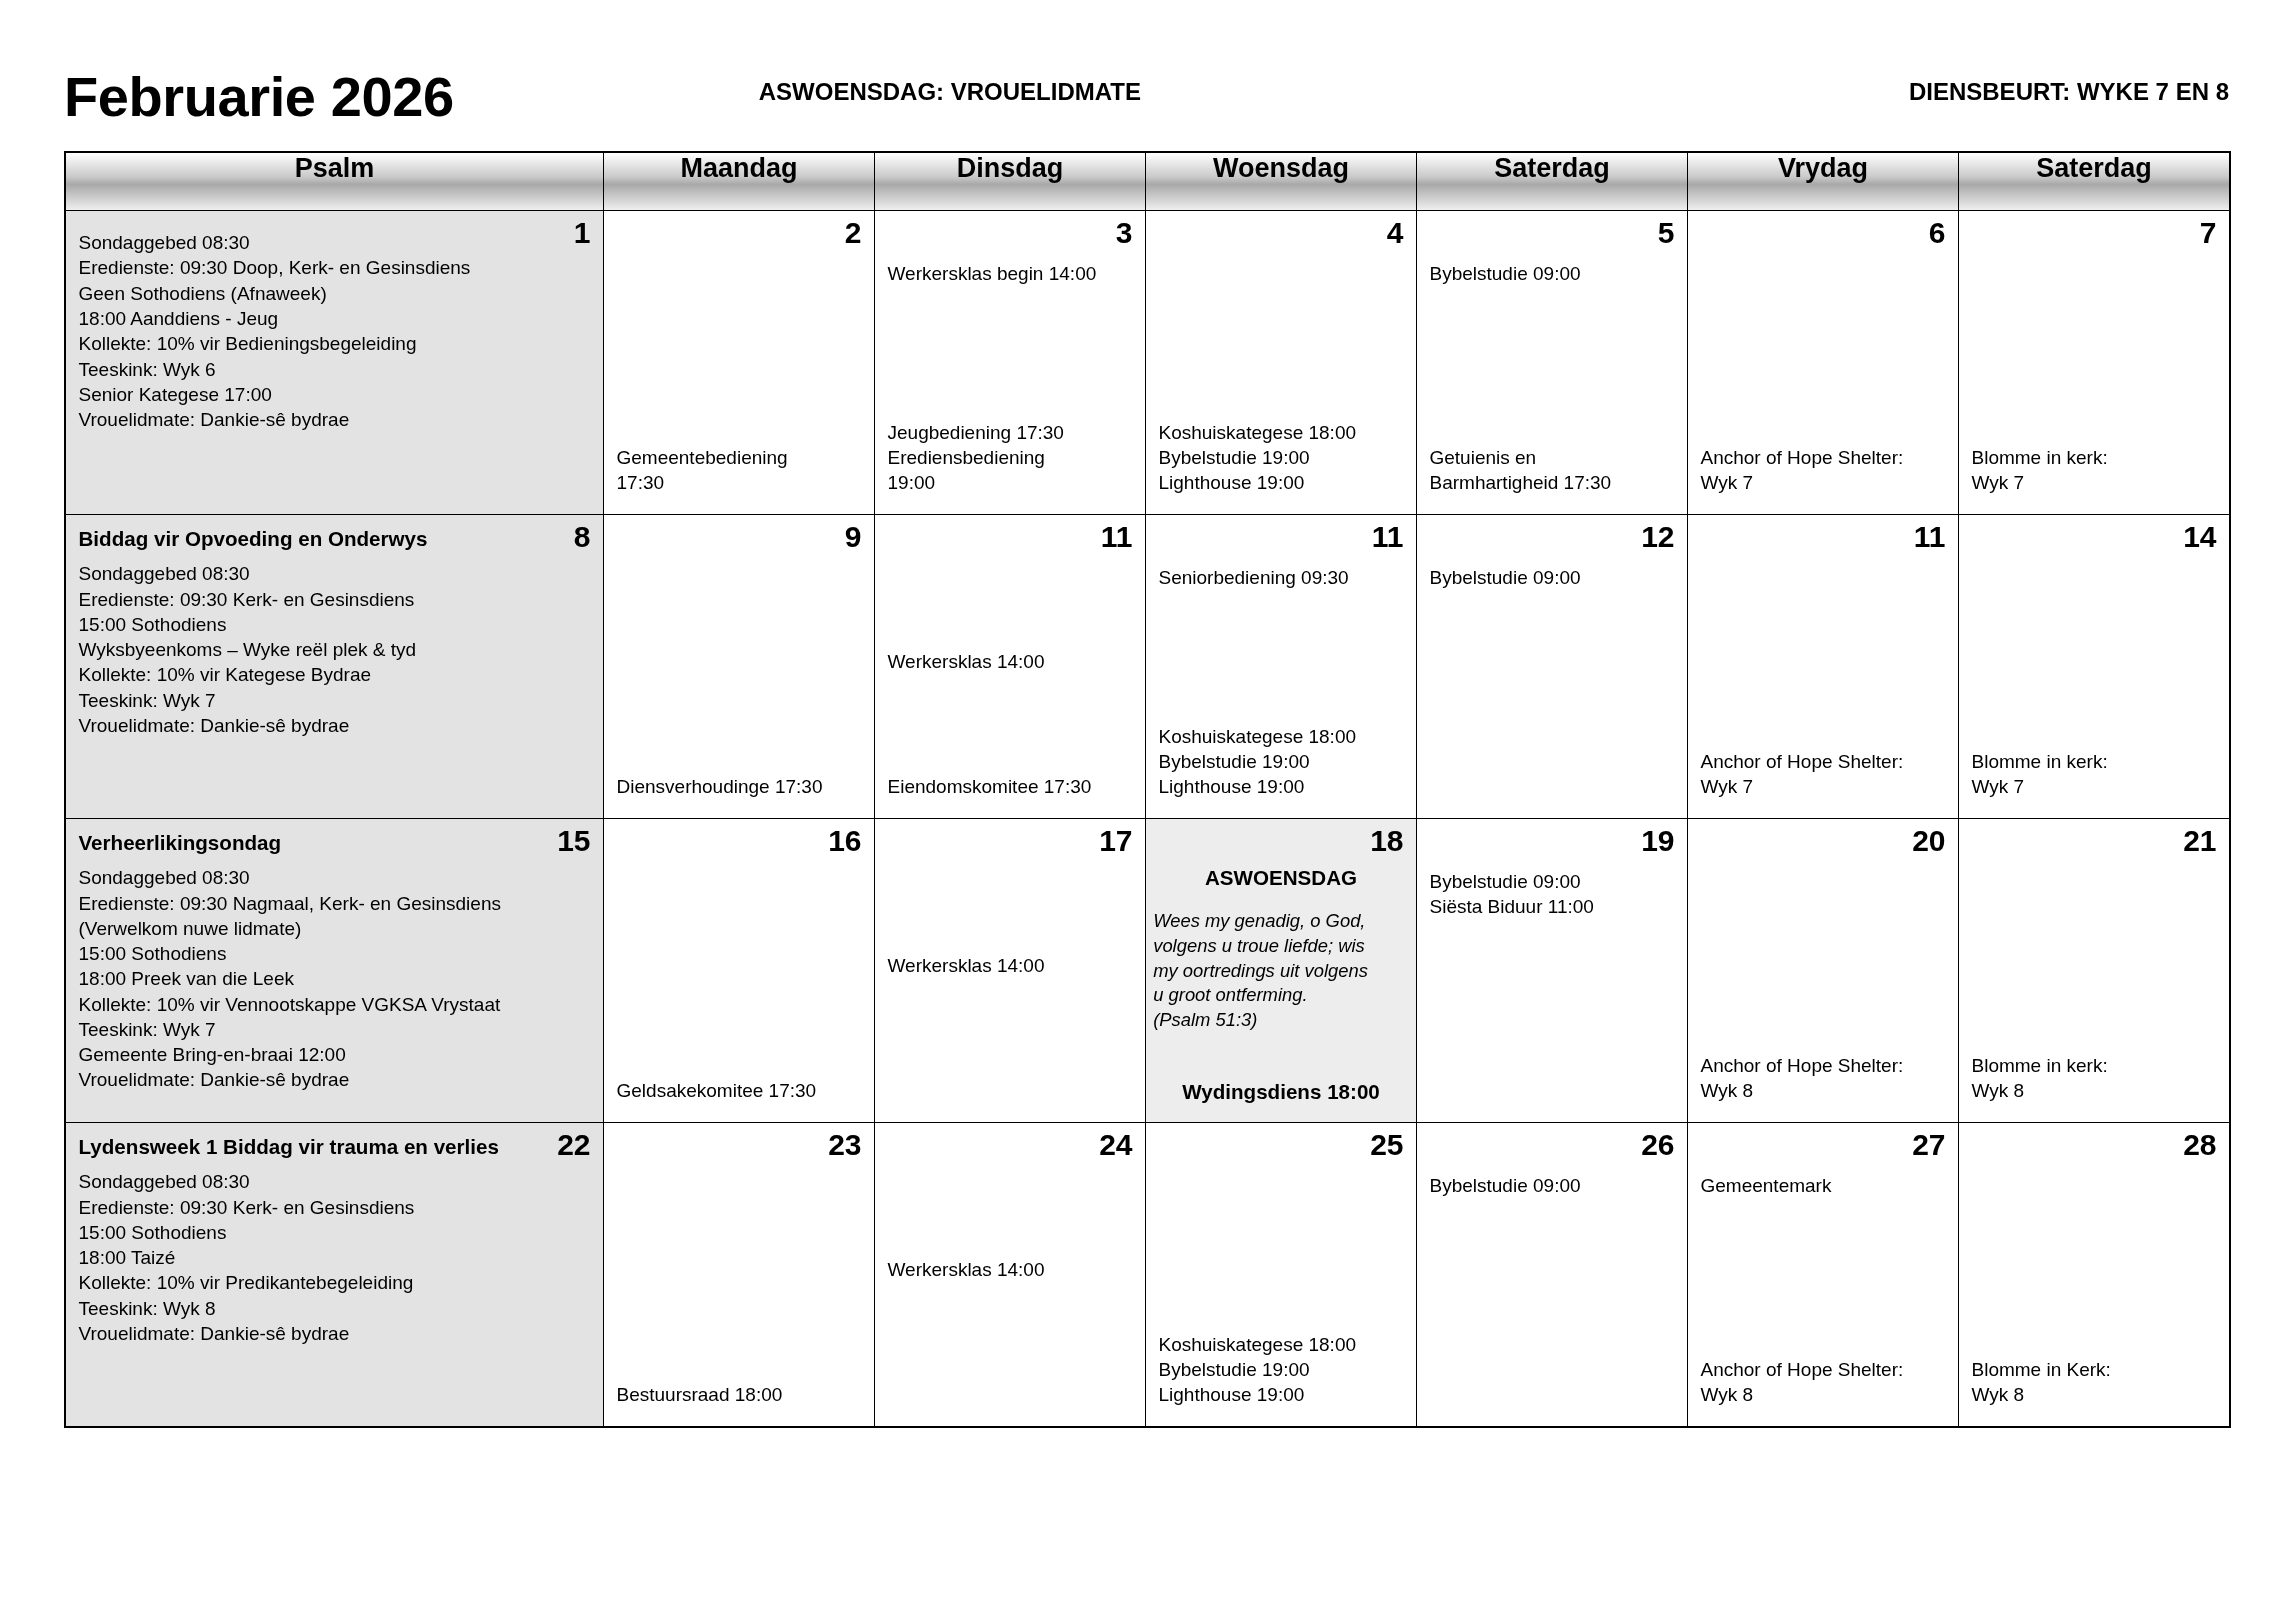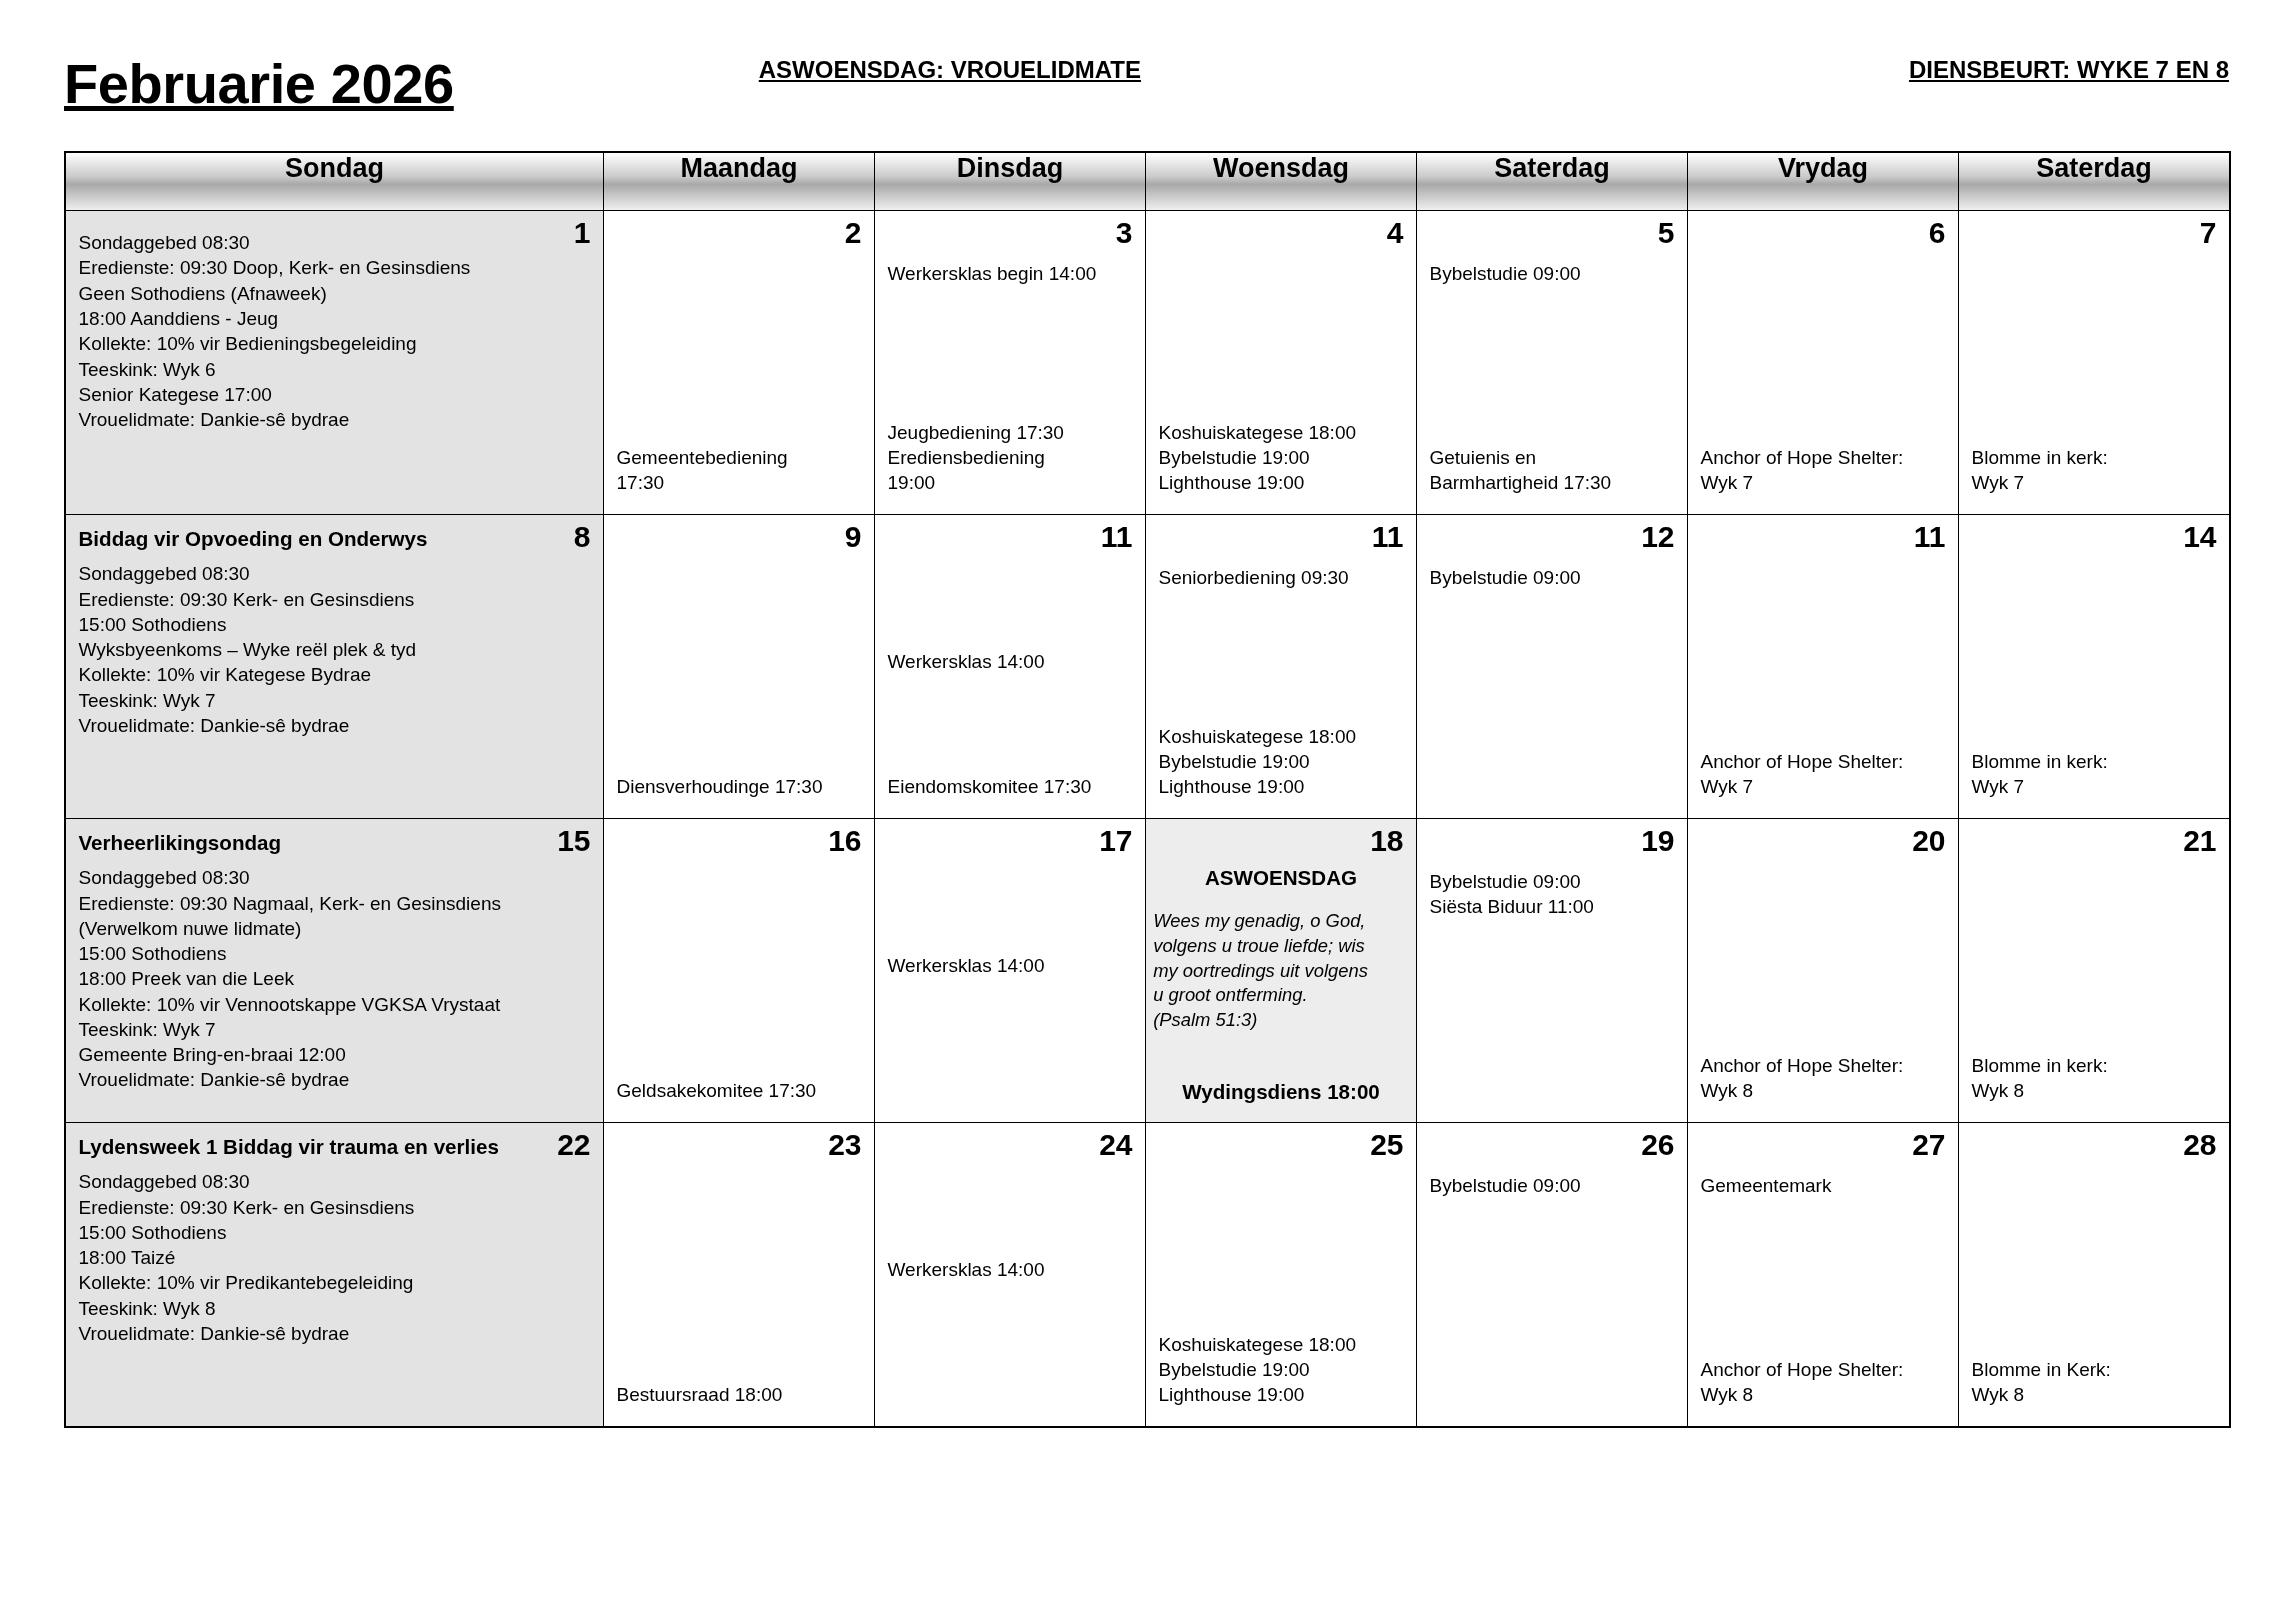--- a/index.html
+++ b/index.html
@@ -17,23 +17,22 @@
   .page {
     position: relative;
     width: 2293px;
     height: 1620px;
     box-sizing: border-box;
     padding: 56px 64px 0 64px;
   }
   
   .header {
     display: flex;
-    align-items: flex-start;
+    align-items: center;
     height: 82px;
-    text-decoration: underline;
   }
   .month-title {
     font-size: 56px;
     font-weight: bold;
     letter-spacing: -0.4px;
     line-height: 1;
     white-space: nowrap;
     padding-right: 36px;
   }
   .header-mid {
@@ -170,21 +169,21 @@
 
   <div class="header">
     <div class="month-title">Februarie 2026</div>
     <div class="header-mid">ASWOENSDAG: VROUELIDMATE</div>
     <div class="header-right">DIENSBEURT: WYKE 7 EN 8</div>
   </div>
 
   <table class="calendar">
     <thead>
       <tr>
-        <th class="sun-head">Sondag</th>
+        <th class="sun-head">Psalm</th>
         <th class="day-head">Maandag</th>
         <th class="day-head">Dinsdag</th>
         <th class="day-head">Woensdag</th>
         <th class="day-head">Saterdag</th>
         <th class="day-head">Vrydag</th>
         <th class="day-head">Saterdag</th>
       </tr>
     </thead>
     <tbody>
 

